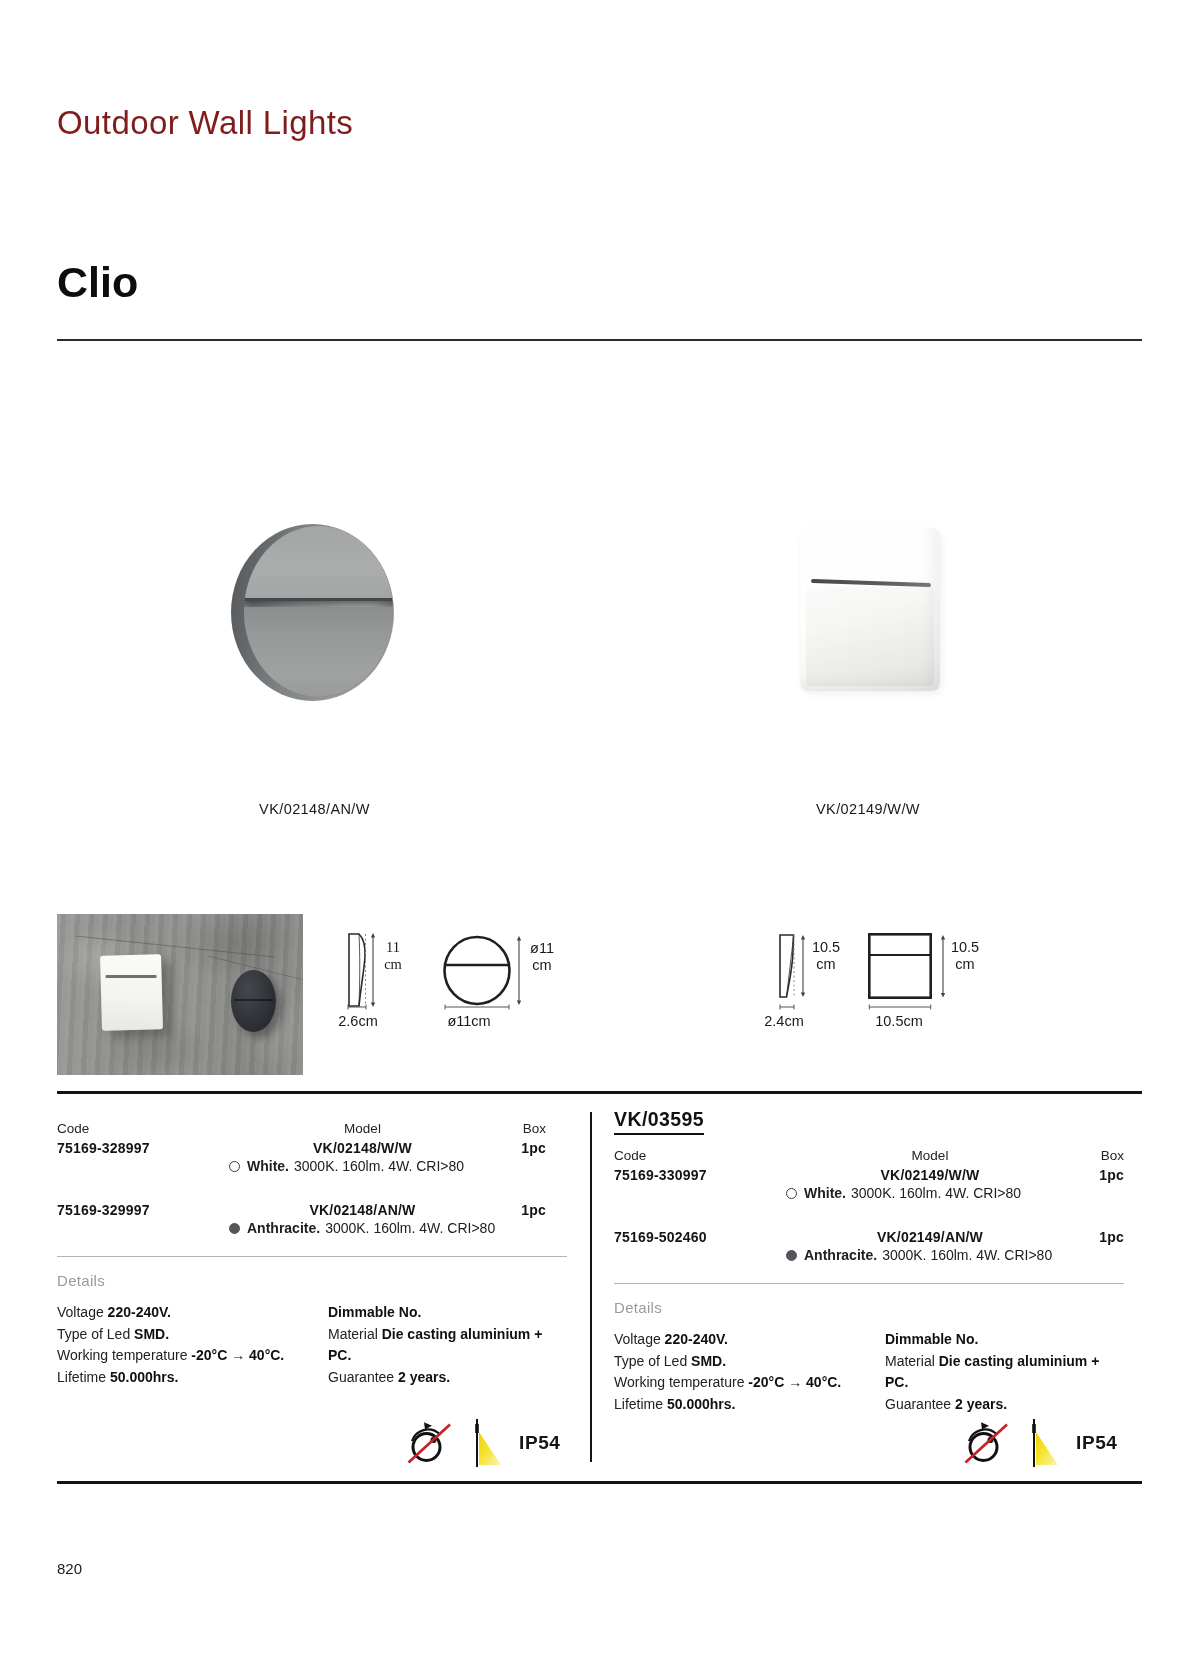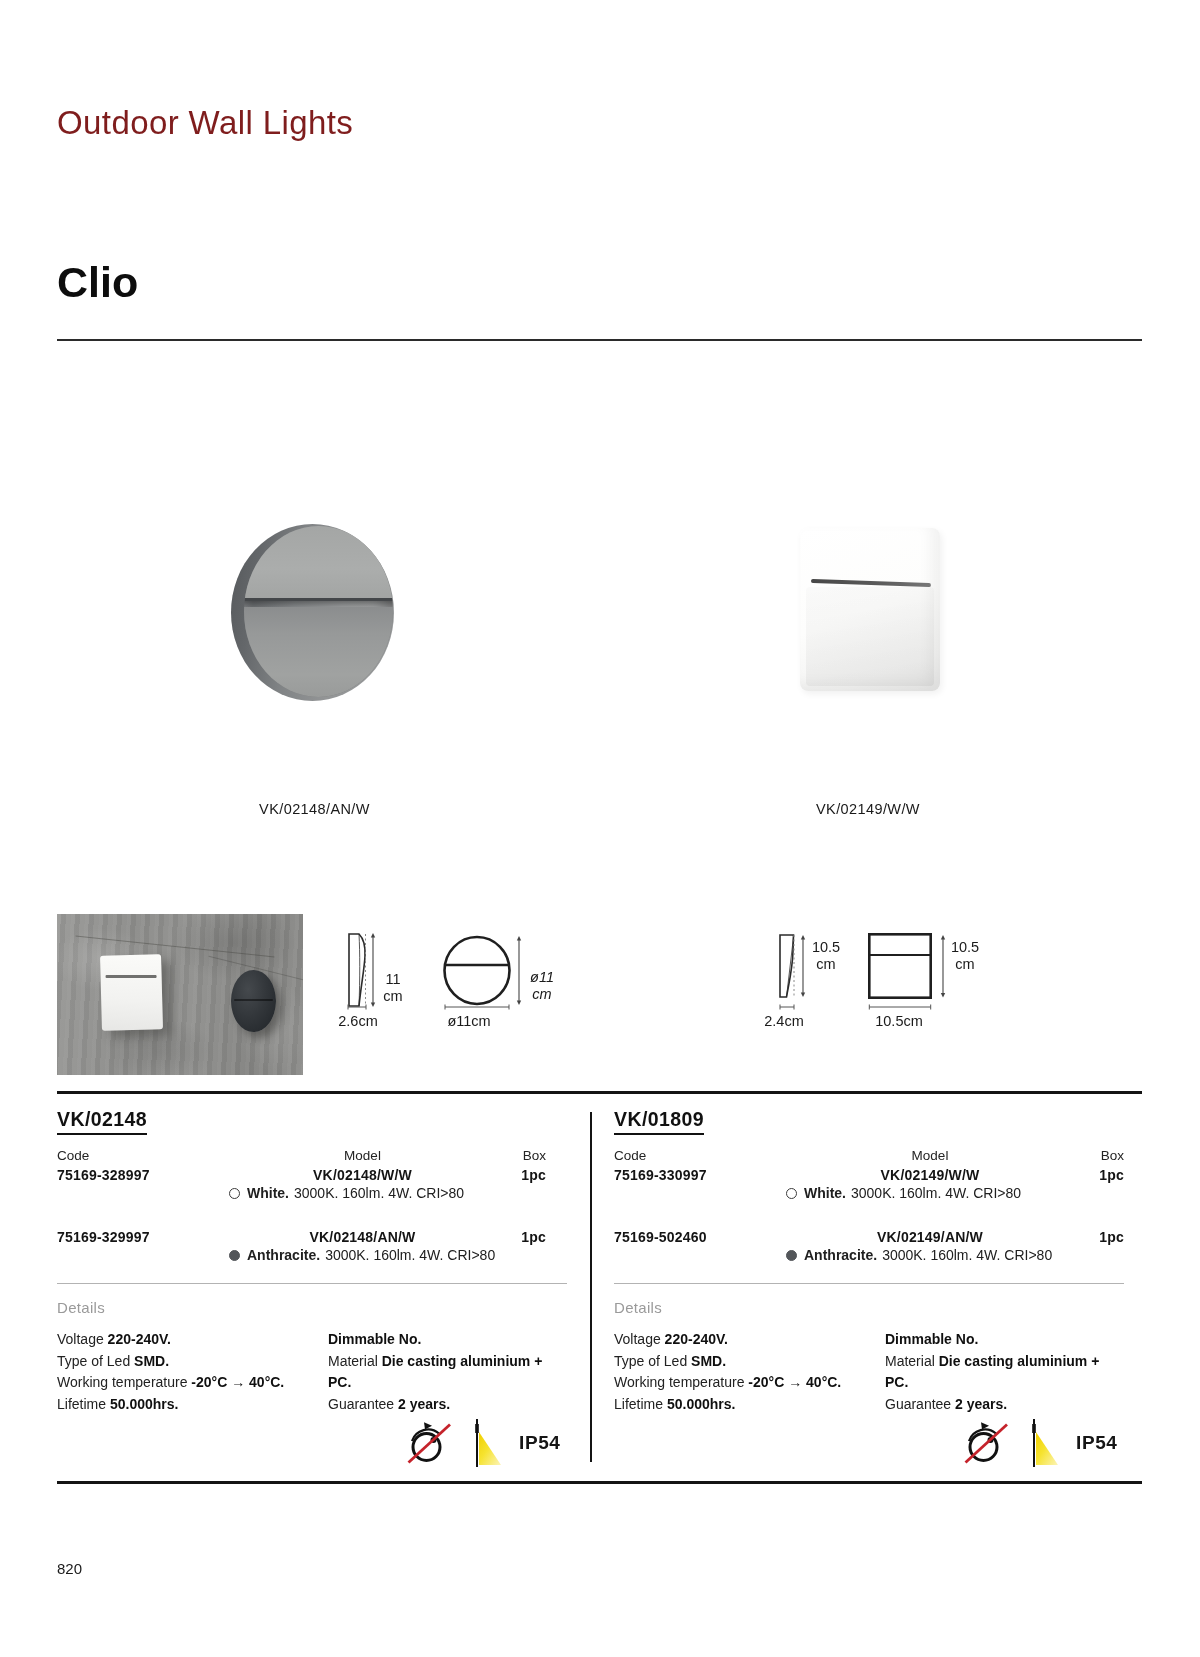--- a/index.html
+++ b/index.html
@@ -141,37 +141,37 @@
     <path d="M3,6 L13,6 C17,10 19.5,18 19,28 C18.5,40 15,58 13,78 L3,78 Z" fill="#ffffff" stroke="#2b2b2b" stroke-width="1.6"></path>
     <path d="M13,6 C14,25 14,50 13,78" fill="none" stroke="#2b2b2b" stroke-width="0.8"></path>
     <path d="M19.5,6 V78" fill="none" stroke="#8a8a8a" stroke-width="1" stroke-dasharray="2 2.5"></path>
     <line x1="27" y1="9" x2="27" y2="75" stroke="#444" stroke-width="1.1"></line>
     <path d="M27,5 l-2.2,4.5 h4.4 Z" fill="#444"></path>
       <path d="M27,79 l-2.2,-4.5 h4.4 Z" fill="#444"></path>
     <line x1="2" y1="79" x2="20" y2="79" stroke="#555" stroke-width="1"></line>
     <line x1="2" y1="76.5" x2="2" y2="81.5" stroke="#555" stroke-width="1"></line>
     <line x1="20" y1="76.5" x2="20" y2="81.5" stroke="#555" stroke-width="1"></line>
   </svg>
-  <div class="dim-label" style="left:369px;top:971px;width:48px;">
+  <div class="dim-label" style="left:369px;top:939px;width:48px;font-family:Liberation Serif, serif;">
     <div>11</div>
       <div>cm</div>
   </div>
   <div class="dim-label" style="left:330px;top:1013px;width:56px;">2.6cm</div>
 
   <svg class="dim-svg" style="left:441px;top:931px;" width="84" height="82" viewBox="0 0 84 82">
     <ellipse cx="36" cy="39.5" rx="32.5" ry="33.5" fill="#ffffff" stroke="#1f1f1f" stroke-width="2.6"></ellipse>
     <line x1="4" y1="34" x2="68" y2="34" stroke="#1f1f1f" stroke-width="2.4"></line>
     <line x1="78" y1="9" x2="78" y2="70" stroke="#444" stroke-width="1.1"></line>
     <path d="M78,5 l-2.2,4.5 h4.4 Z" fill="#444"></path>
       <path d="M78,74 l-2.2,-4.5 h4.4 Z" fill="#444"></path>
     <line x1="4" y1="76" x2="68" y2="76" stroke="#555" stroke-width="1"></line>
     <line x1="4" y1="73.5" x2="4" y2="78.5" stroke="#555" stroke-width="1"></line>
     <line x1="68" y1="73.5" x2="68" y2="78.5" stroke="#555" stroke-width="1"></line>
   </svg>
-  <div class="dim-label" style="left:518px;top:969px;width:48px;font-style:italic;">
+  <div class="dim-label" style="left:518px;top:940px;width:48px;">
     <div>ø11</div>
       <div>cm</div>
   </div>
   <div class="dim-label" style="left:434px;top:1013px;width:70px;">ø11cm</div>
 
   <svg class="dim-svg" style="left:773px;top:931px;" width="36" height="80" viewBox="0 0 36 80">
     <path d="M7,4 H20.5 L20,20 C19.5,38 16,52 13.5,66 L7,66 Z" fill="#ffffff" stroke="#2b2b2b" stroke-width="1.6"></path>
     <path d="M20.5,6 L13.5,66" fill="none" stroke="#2b2b2b" stroke-width="0.8"></path>
     <path d="M21,4 V66" fill="none" stroke="#8a8a8a" stroke-width="1" stroke-dasharray="2 2.5"></path>
     <line x1="30" y1="8" x2="30" y2="62" stroke="#444" stroke-width="1.1"></line>
@@ -200,21 +200,20 @@
   <div class="dim-label" style="left:941px;top:939px;width:48px;">
     <div>10.5</div>
       <div>cm</div>
   </div>
   <div class="dim-label" style="left:864px;top:1013px;width:70px;">10.5cm</div>
 
   <div class="abs rule-heavy" style="left:57px;top:1091px;width:1085px;"></div>
   <div id="divider" class="abs"></div>
 
   <div id="col-left" class="col">
-    <div><span class="family-heading">VK/02148</span></div>
     <div class="trow thead">
       <span class="c-code">Code</span>
       <span class="c-model">Model</span>
       <span class="c-box">Box</span>
     </div>
     <div class="trow vrow">
       <span class="c-code">75169-328997</span>
       <span class="c-model">VK/02148/W/W</span>
       <span class="c-box">1pc</span>
     </div>
@@ -240,21 +239,21 @@
       </div>
       <div class="dcol-b">
         <div class="dline"><span></span><b>Dimmable No.</b></div>
         <div class="dline"><span>Material </span><b>Die casting aluminium + PC.</b></div>
         <div class="dline"><span>Guarantee </span><b>2 years.</b></div>
       </div>
     </div>
   </div>
 
   <div id="col-right" class="col">
-    <div><span class="family-heading">VK/01809</span></div>
+    <div><span class="family-heading">VK/03595</span></div>
     <div class="trow thead">
       <span class="c-code">Code</span>
       <span class="c-model">Model</span>
       <span class="c-box">Box</span>
     </div>
     <div class="trow vrow">
       <span class="c-code">75169-330997</span>
       <span class="c-model">VK/02149/W/W</span>
       <span class="c-box">1pc</span>
     </div>

